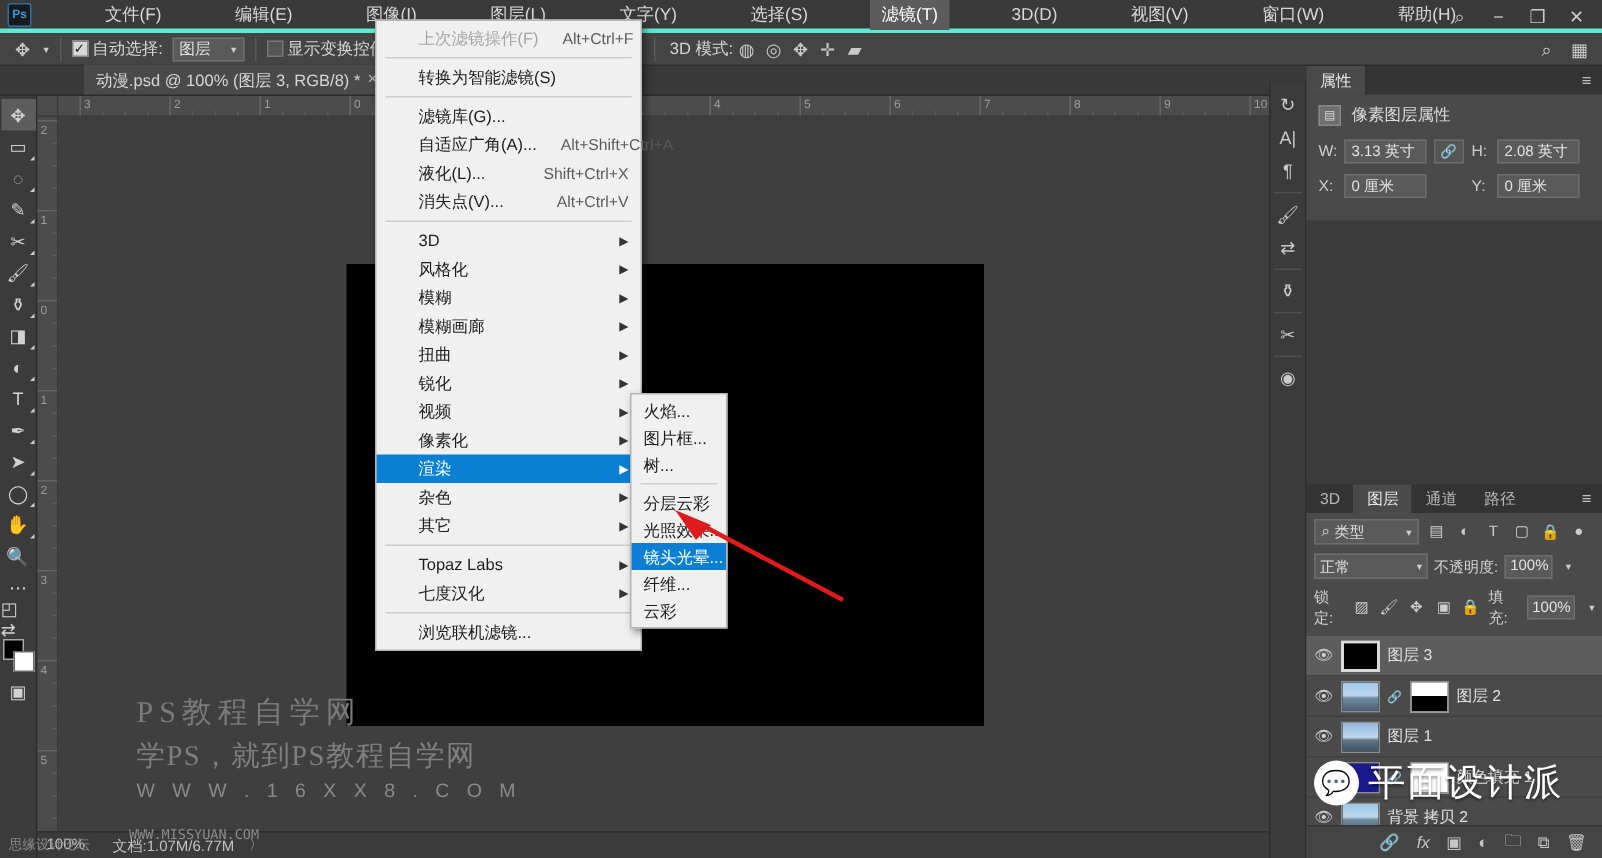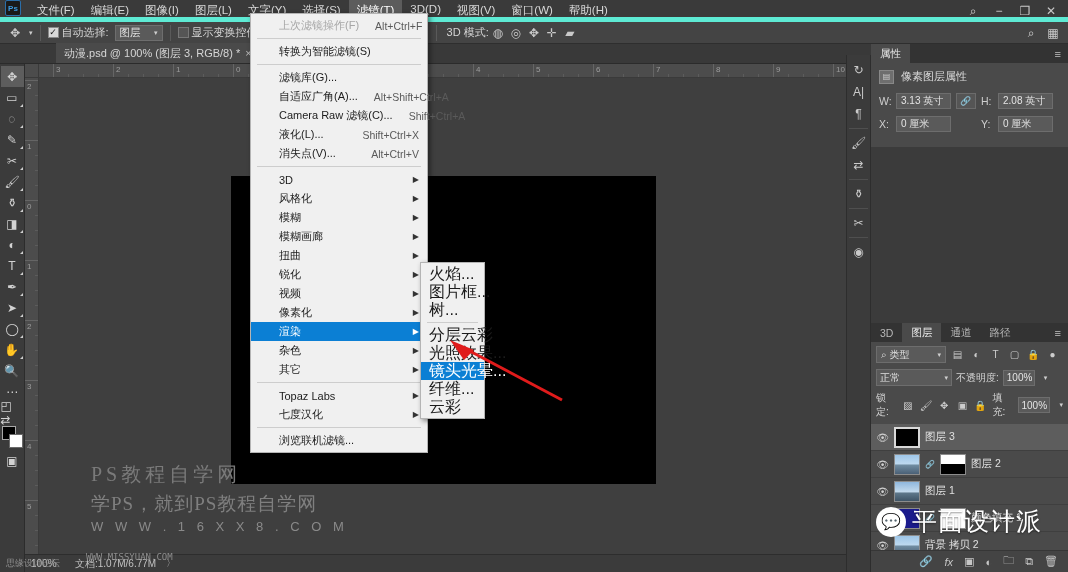--- a/index.html
+++ b/index.html
@@ -9,22 +9,23 @@
     font-family: "Liberation Sans", "DejaVu Sans", sans-serif;
     font-size: 11px;
     color: #d0d0d0;
     overflow: hidden;
   }
   #app { position: relative; width: 1068px; height: 572px; }
 
   
   .titlebar {
     position: absolute; left: 0; top: 0; width: 1068px; height: 22px;
-    background: #3a3a3a; display: flex; 
-    border-bottom: 5px solid #5eead4;
+    background: #3a3a3a; display: flex; align-items: center;
+    border-bottom: 3px solid #5eead4;
+    gap: 33px;
   }
   .ps-logo {
     width: 16px; height: 16px; margin: 0 8px 0 5px; background: #1a1a1a;
     border: 1px solid #2b6ea8; color: #3d9ae0; font-size: 8px;
     display: flex; align-items: center; justify-content: center;
     font-weight: bold; border-radius: 2px;
   }
   .menu-item {
     padding: 3px 8px; font-size: 11.5px; color: #d8d8d8; white-space: nowrap;
     cursor: default;
@@ -221,21 +222,21 @@
   .dd-item.hl { background:#0b7fd4; color:#fff; }
   .dd-shortcut { margin-left:auto; font-size:10.5px; color:#5a5a5a; padding-left:16px; }
   .dd-arrow { margin-left:auto; font-size:8px; color:#333; }
   .dd-item.hl .dd-arrow { color:#fff; }
   .dd-sep { height:1px; background:#cdcdcd; margin:3px 6px; }
 
   .submenu {
     position:absolute; left:420px; top:262px; width:65px;
     background:#f0f0f0; border:1px solid #b4b4b4; z-index:45;
     box-shadow: 2px 2px 5px rgba(0,0,0,.45); padding:2px 0;
-    font-size:16px; color:#1c1c1c;
+    font-size:11px; color:#1c1c1c;
   }
   .sm-item { height:18px; display:flex; align-items:center; padding:0 6px 0 8px; white-space:nowrap; }
   .sm-item.hl { background:#0b7fd4; color:#fff; }
 
   
   .arrow-svg { position:absolute; left:440px; top:336px; z-index:50; pointer-events:none; }
 
   
   .wechat {
     position:absolute; left:876px; top:505px; z-index:60; display:flex; align-items:center; gap:6px;
@@ -631,24 +632,20 @@
       </div>
       <div class="dd-sep"></div>
       <div class="dd-item">
         <span>滤镜库(G)...</span>
       </div>
       <div class="dd-item">
         <span>自适应广角(A)...</span>
         <span class="dd-shortcut">Alt+Shift+Ctrl+A</span>
       </div>
       <div class="dd-item">
-        <span>Camera Raw 滤镜(C)...</span>
-        <span class="dd-shortcut">Shift+Ctrl+A</span>
-      </div>
-      <div class="dd-item">
         <span>液化(L)...</span>
         <span class="dd-shortcut">Shift+Ctrl+X</span>
       </div>
       <div class="dd-item">
         <span>消失点(V)...</span>
         <span class="dd-shortcut">Alt+Ctrl+V</span>
       </div>
       <div class="dd-sep"></div>
       <div class="dd-item">
         <span>3D</span>

